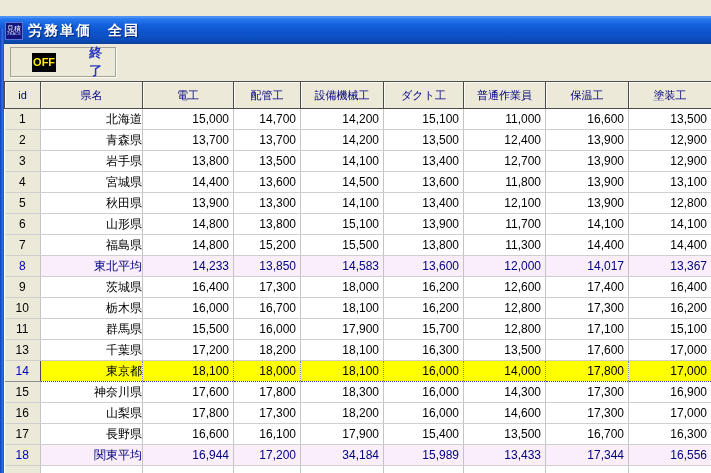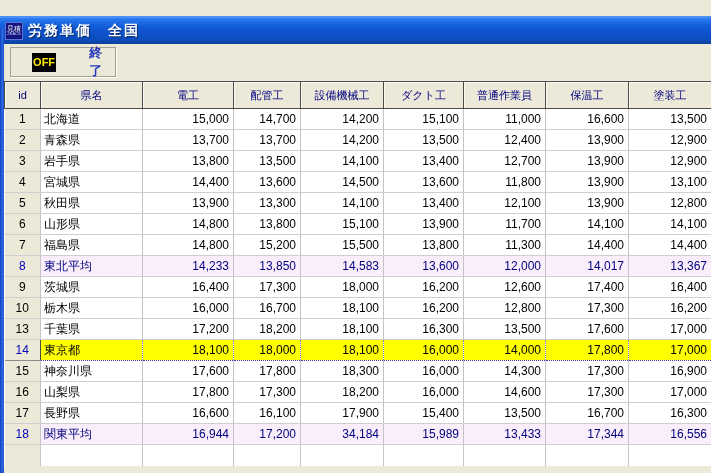--- a/index.html
+++ b/index.html
@@ -56,21 +56,21 @@
     border:1px solid #4c4c4c; box-shadow:inset 1px 1px 0 rgba(255,255,255,.75);
   }
   table.grid td {
     height:21px; font-size:12px; white-space:nowrap; overflow:hidden;
     border-right:1px solid #c4c4c4; border-bottom:1px solid #cfcfcf; color:#000;
   }
   td.cell-id {
     background:var(--panel-beige,#ece9d8); color:var(--row-number-text,#0000bb);
     text-align:center; border-right:1px solid #4c4c4c; border-bottom:1px solid #8d8d8d;
   }
-  td.cell-name { text-align:left; padding-left:3px; }
+  td.cell-name { text-align:right; padding-left:3px; }
   td.cell-num  { text-align:right; padding-right:4px; }
   tr.row-average td { background:var(--average-row,#f9eef9); color:#000080; }
   tr.row-average td.cell-id { background:var(--panel-beige,#ece9d8); color:var(--row-number-text,#0000bb); }
   tr.row-selected td {
     background:var(--selected-row,#ffff00); color:#000;
     border-top:1px dotted #3a3ab0; border-bottom:1px dotted #3a3ab0; border-right:1px dotted #7d7dc8;
   }
   tr.row-selected td.cell-id {
     background:var(--panel-beige,#ece9d8); color:var(--row-number-text,#0000bb);
     border-top:1px solid #8d8d8d; border-bottom:1px solid #8d8d8d; border-right:1px solid #4c4c4c;
@@ -230,20 +230,31 @@
             <td class="cell-name">栃木県</td>
             <td class="cell-num">16,000</td>
             <td class="cell-num">16,700</td>
             <td class="cell-num">18,100</td>
             <td class="cell-num">16,200</td>
             <td class="cell-num">12,800</td>
             <td class="cell-num">17,300</td>
             <td class="cell-num">16,200</td>
           </tr>
           <tr class="row-normal">
+            <td class="cell-id">11</td>
+            <td class="cell-name">群馬県</td>
+            <td class="cell-num">15,500</td>
+            <td class="cell-num">16,000</td>
+            <td class="cell-num">17,900</td>
+            <td class="cell-num">15,700</td>
+            <td class="cell-num">12,800</td>
+            <td class="cell-num">17,100</td>
+            <td class="cell-num">15,100</td>
+          </tr>
+          <tr class="row-normal">
             <td class="cell-id">13</td>
             <td class="cell-name">千葉県</td>
             <td class="cell-num">17,200</td>
             <td class="cell-num">18,200</td>
             <td class="cell-num">18,100</td>
             <td class="cell-num">16,300</td>
             <td class="cell-num">13,500</td>
             <td class="cell-num">17,600</td>
             <td class="cell-num">17,000</td>
           </tr>

